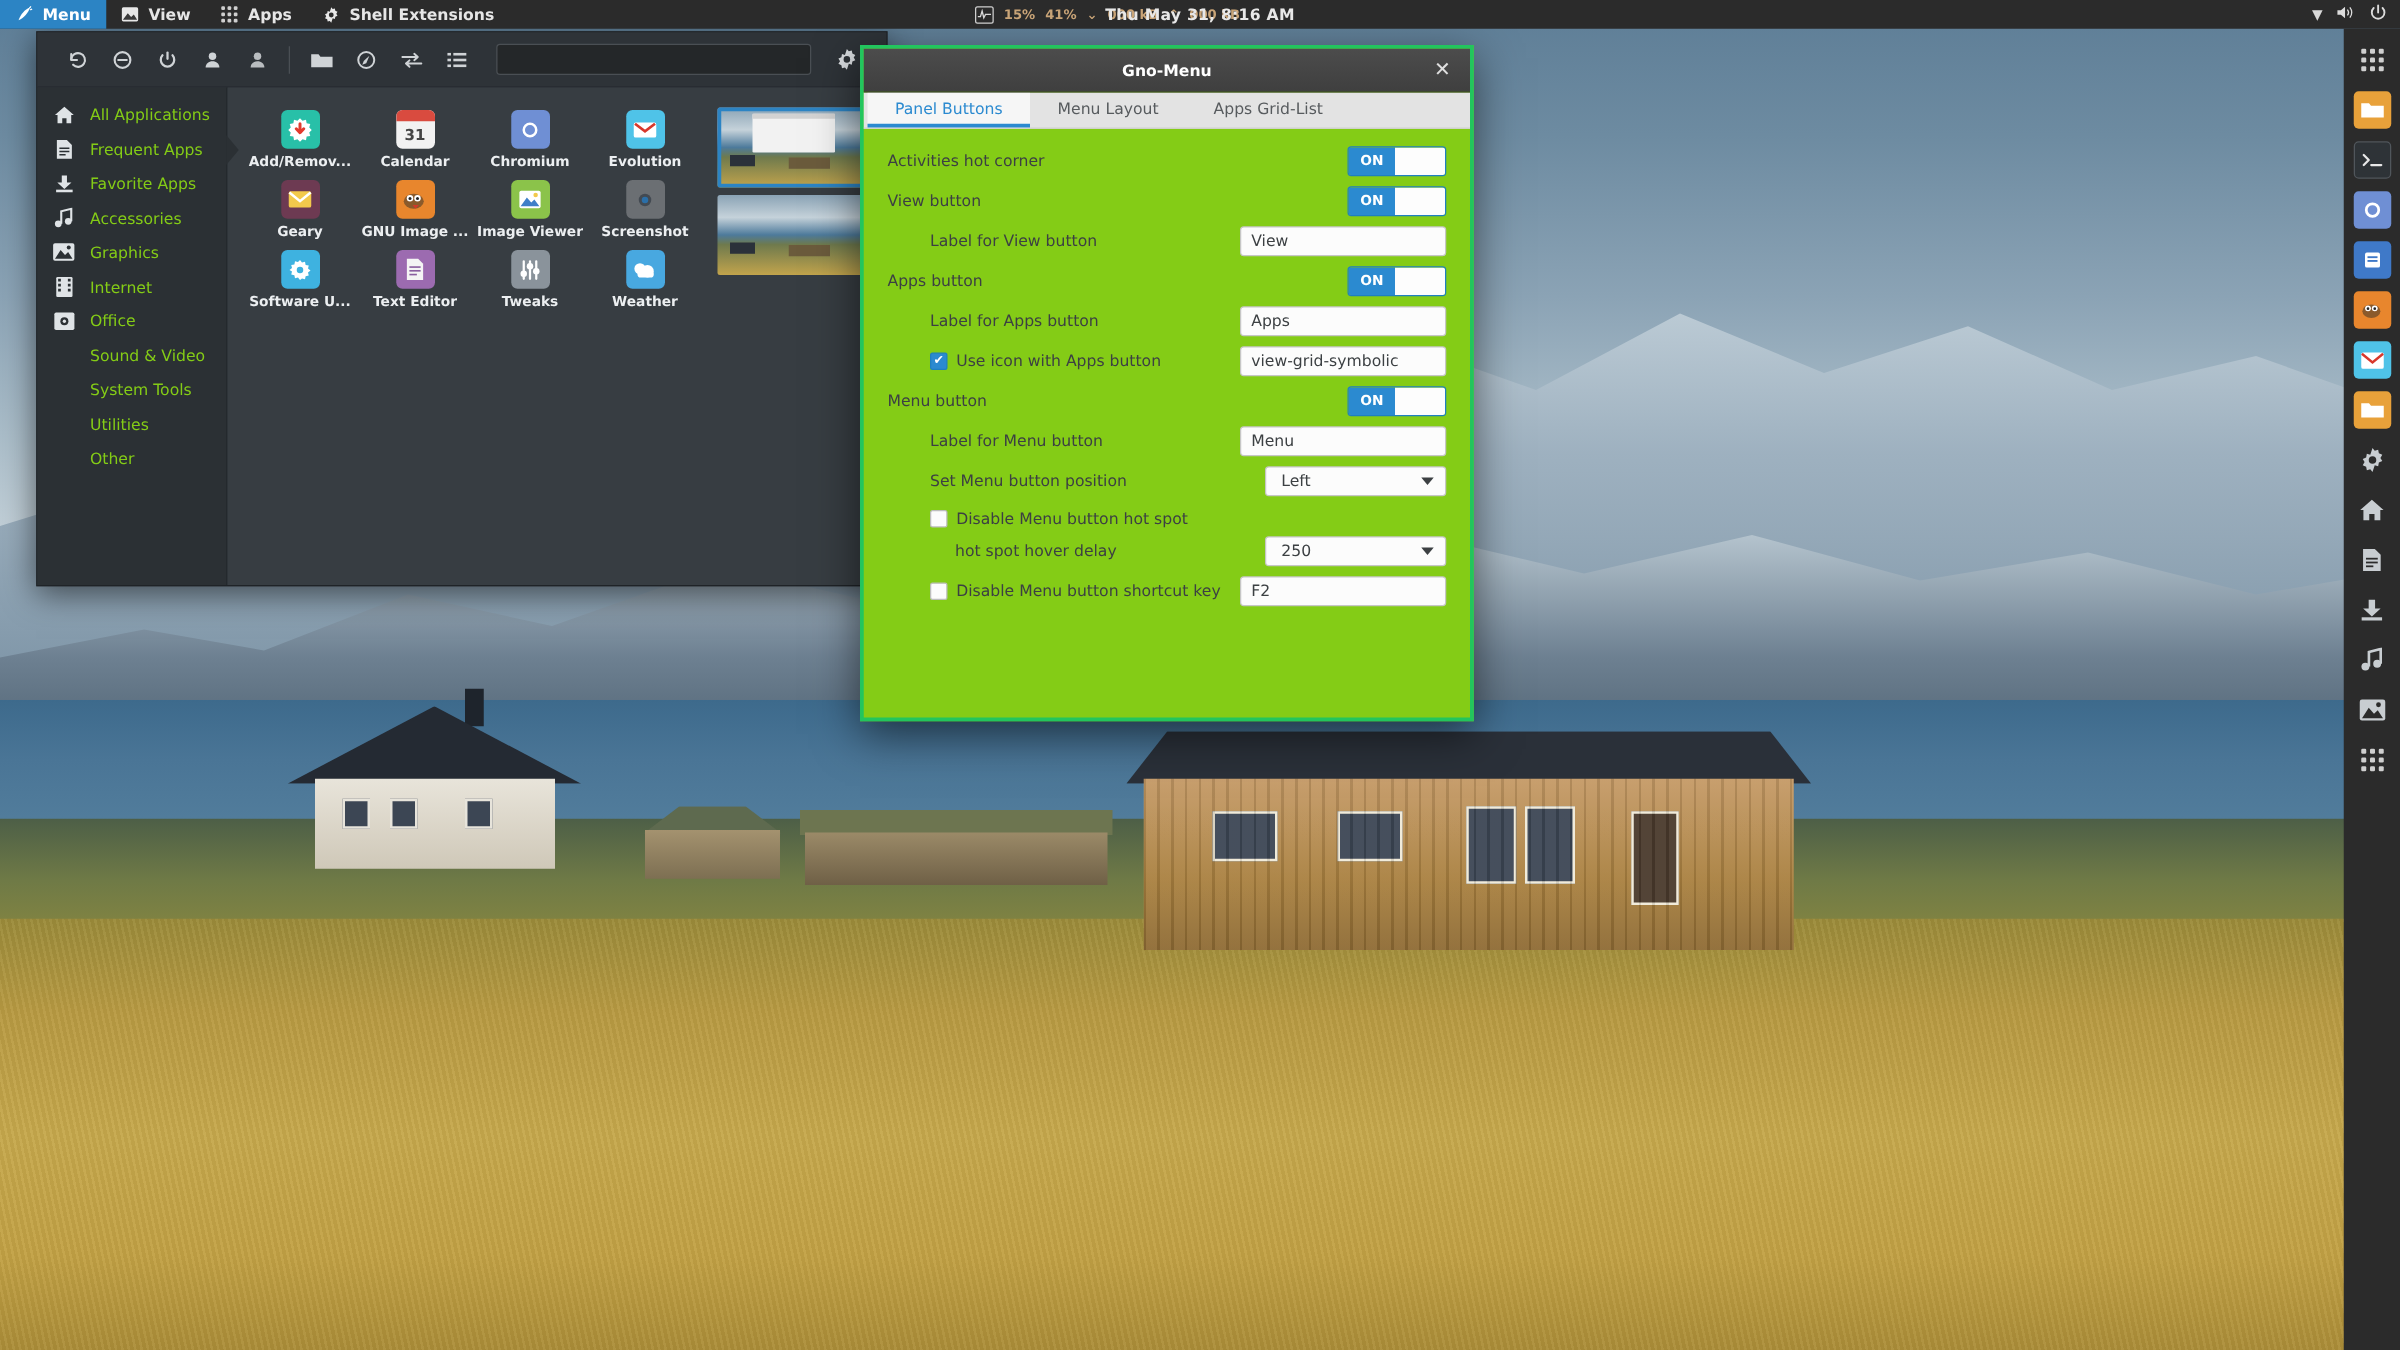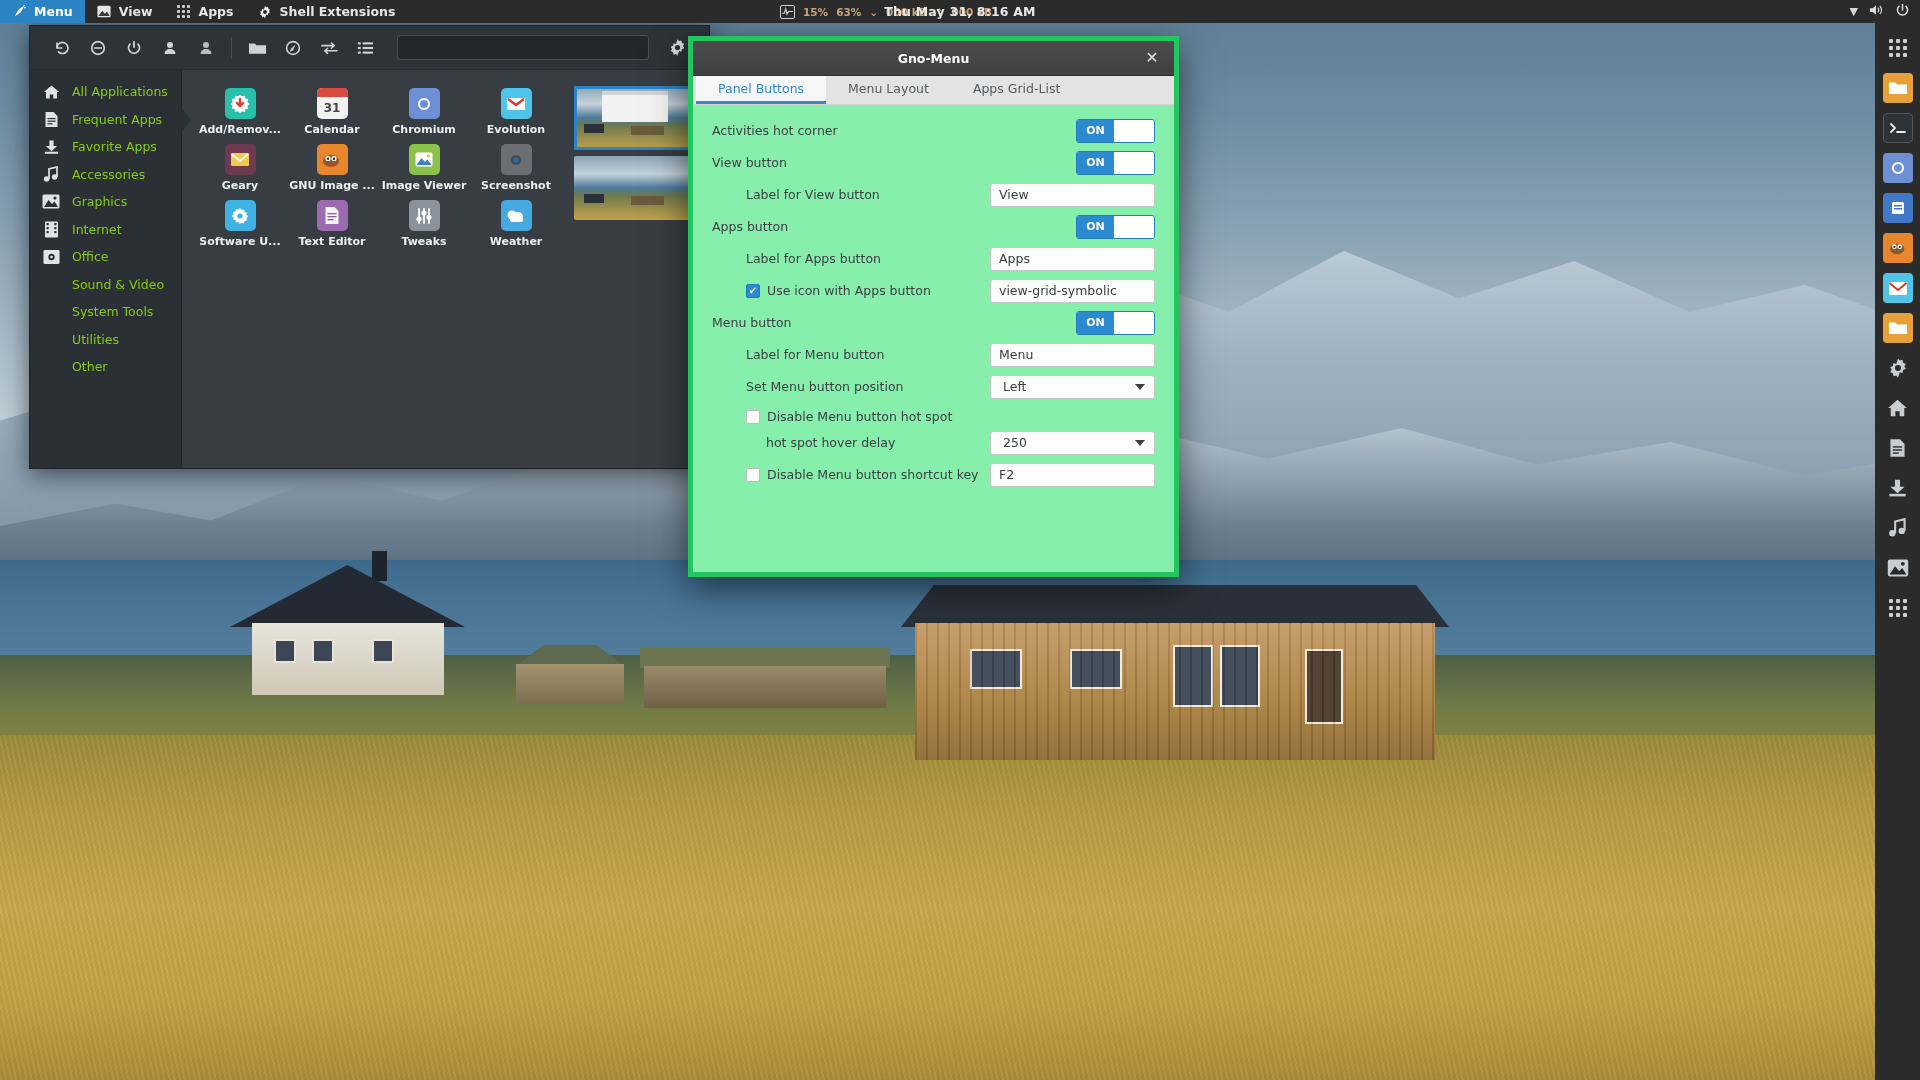--- a/index.html
+++ b/index.html
@@ -191,21 +191,21 @@
     background: linear-gradient(to bottom, #8aa3b5 0%, #c5d2da 28%, #4d7a9b 50%, #6f7a4d 62%, #c2a44c 100%); }
   .thumb.sel { outline: 3px solid #2c84c4; outline-offset: -3px; }
   .thumb .mini-win { position:absolute; left:22%; top:8%; width:52%; height:48%; background:#f2f2f2; border-radius:1px;}
   .thumb .mini-win::before{content:"";position:absolute;left:0;top:0;right:0;height:14%;background:#d2d2d2;}
   .thumb .mini-house{position:absolute;left:8%;bottom:26%;width:16%;height:14%;background:#2b313a;}
   .thumb .mini-house2{position:absolute;left:45%;bottom:24%;width:26%;height:13%;background:#6b5b3c;}
 
   
   #prefs {
     position: absolute; left: 688px; top: 36px; width: 491px; height: 541px;
-    background: #86efac; border: 5px solid #22c55e;
+    background: #84cc16; border: 3px solid #22c55e;
     box-shadow: 0 10px 34px rgba(0,0,0,.55);
     z-index: 40; display: flex; flex-direction: column;
     font-size: 12.5px; color: #3c4043;
   }
   #prefs-title {
     height: 35px; background: linear-gradient(to bottom, #4c4c4c, #3f3f3f);
     color: #fff; font-size: 12.5px; font-weight: bold;
     display: flex; align-items: center; justify-content: center;
     position: relative; border-bottom: 1px solid #2e2e2e;
   }
@@ -231,21 +231,21 @@
   }
   .toggle .on { flex: 1; background: #2b8ad0; color: #fff; font-size: 11px; font-weight: bold;
     display: flex; align-items: center; justify-content: center; }
   .toggle .knob { width: 40px; background: #fdfdfd; }
   .field {
     width: 165px; height: 24px; background: #fcfcfc; border: 1px solid #c6c6c6;
     border-radius: 3px; display: flex; align-items: center; padding: 0 8px;
     font-size: 12.5px; color: #3c4043;
   }
   .combo {
-    width: 165px; height: 24px; background: #fcfcfc; border: 1px solid #c6c6c6;
+    width: 145px; height: 24px; background: #fcfcfc; border: 1px solid #c6c6c6;
     border-radius: 3px; display: flex; align-items: center; justify-content: space-between;
     padding: 0 9px 0 12px; font-size: 12.5px; color: #3c4043;
   }
   .combo .arr { width: 0; height: 0; border-left: 5px solid transparent; border-right: 5px solid transparent; border-top: 6px solid #3c4043; }
   .cb {
     width: 14px; height: 14px; border-radius: 2px; flex: none;
     border: 1px solid #bdbdbd; background: #fcfcfc;
     display: flex; align-items: center; justify-content: center;
   }
   .cb.on { background: #2b8ad0; border-color: #1f7fc0; }
@@ -350,21 +350,21 @@
     <span>Shell Extensions</span>
   </div>
 
   <div id="sysmon">
     <span class="mon-box">
       <svg width="11" height="9" viewBox="0 0 12 10">
           <polyline points="0,7 2.5,7 4,2 5.5,8 7,5 9,5 12,5" fill="none" stroke="#d8d8d8" stroke-width="1.2"></polyline>
         </svg>
     </span>
     <span>15%</span>
-    <span>63%</span>
+    <span>41%</span>
     <span>⌄</span>
     <span>000 kB</span>
     <span>⌃</span>
     <span>000 kB</span>
   </div>
 
   <div id="clock">Thu May 31,  8:16 AM</div>
 
   <div id="tray">
     <span style="font-size:11px;color:#d8d8d8;">▼</span>

